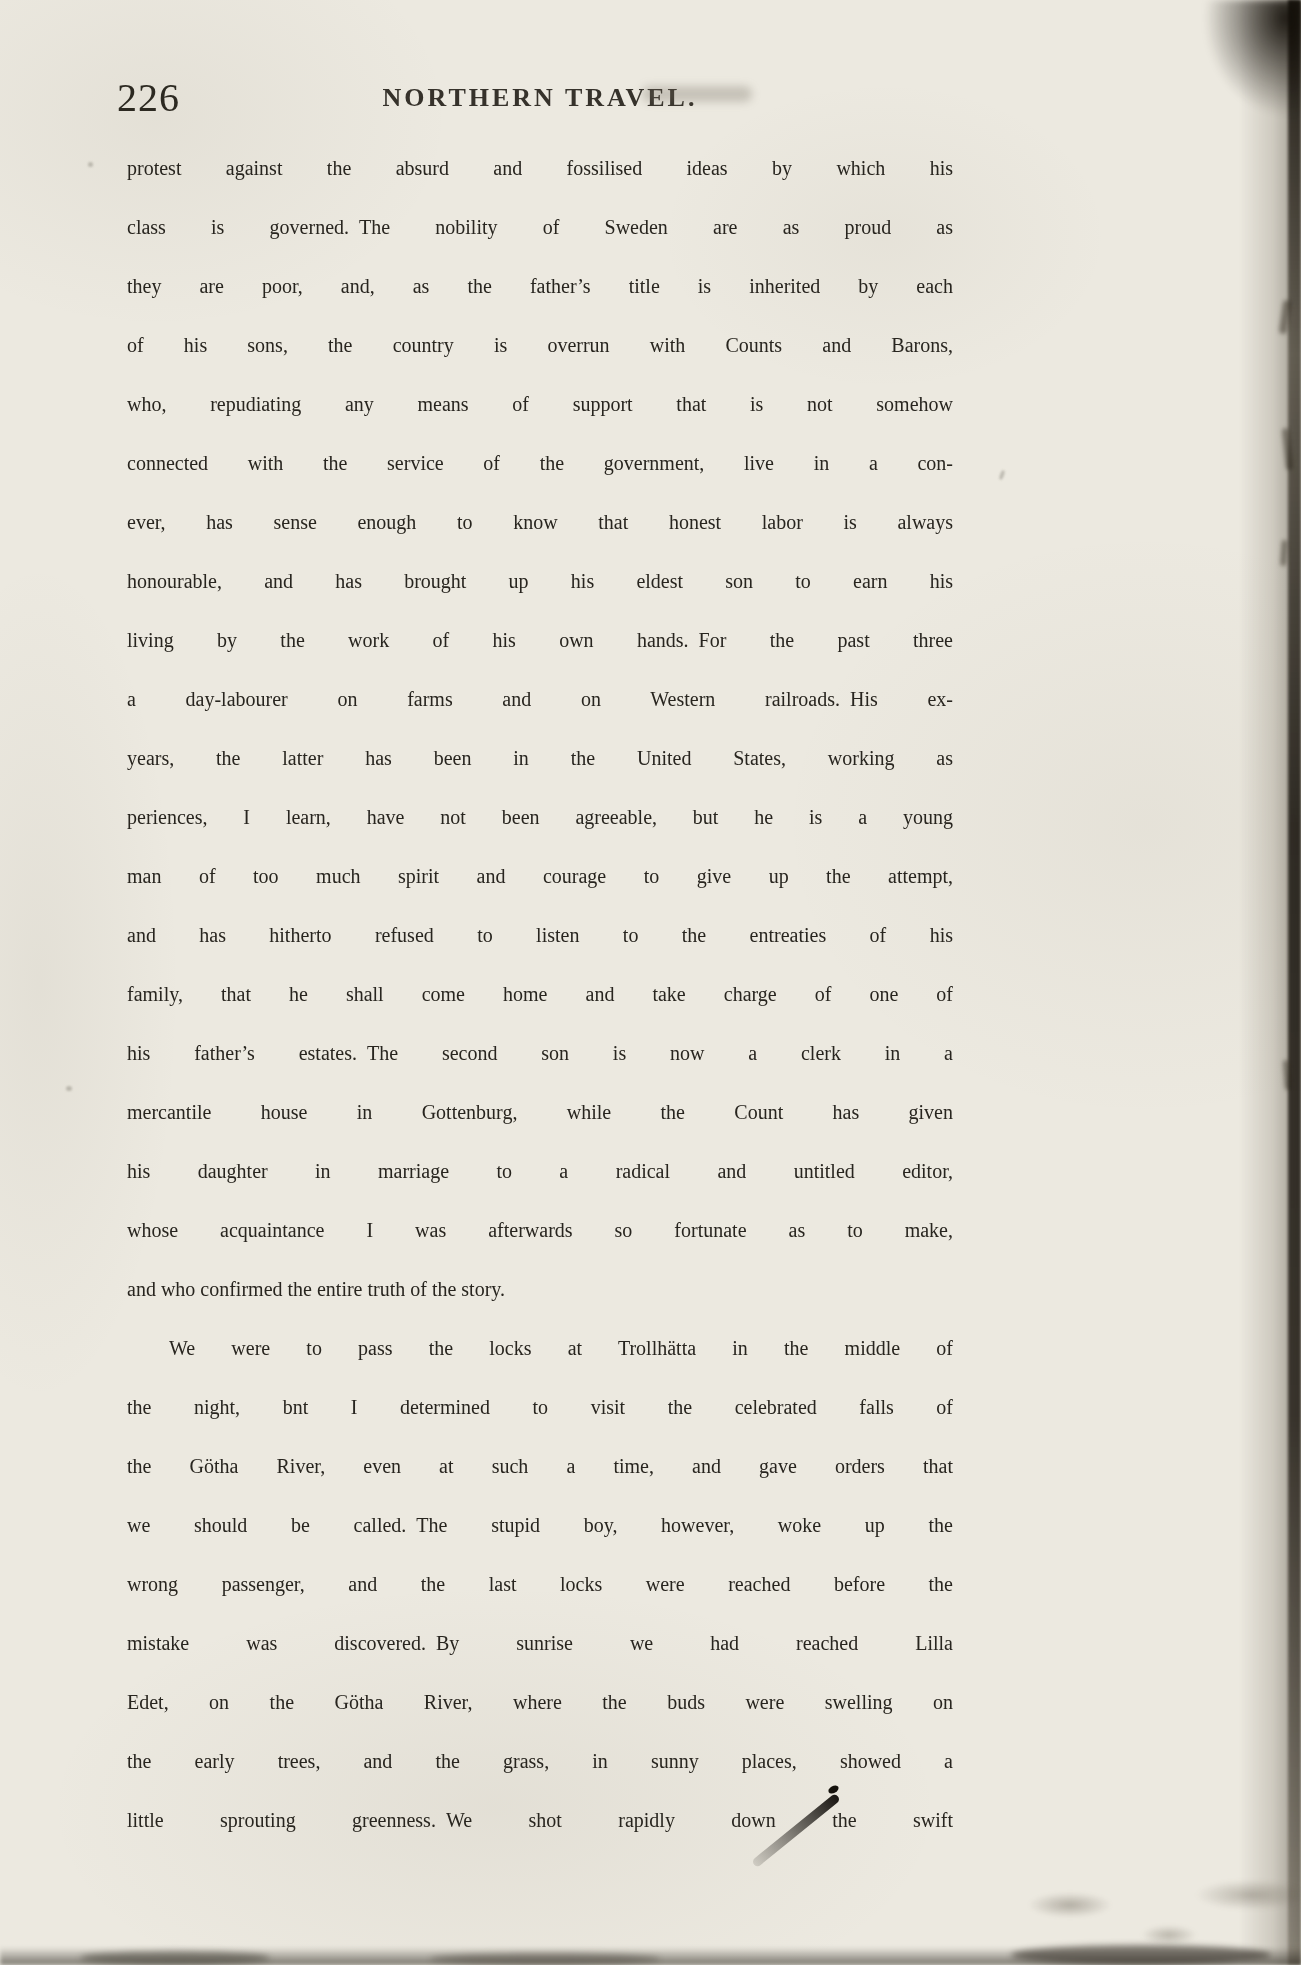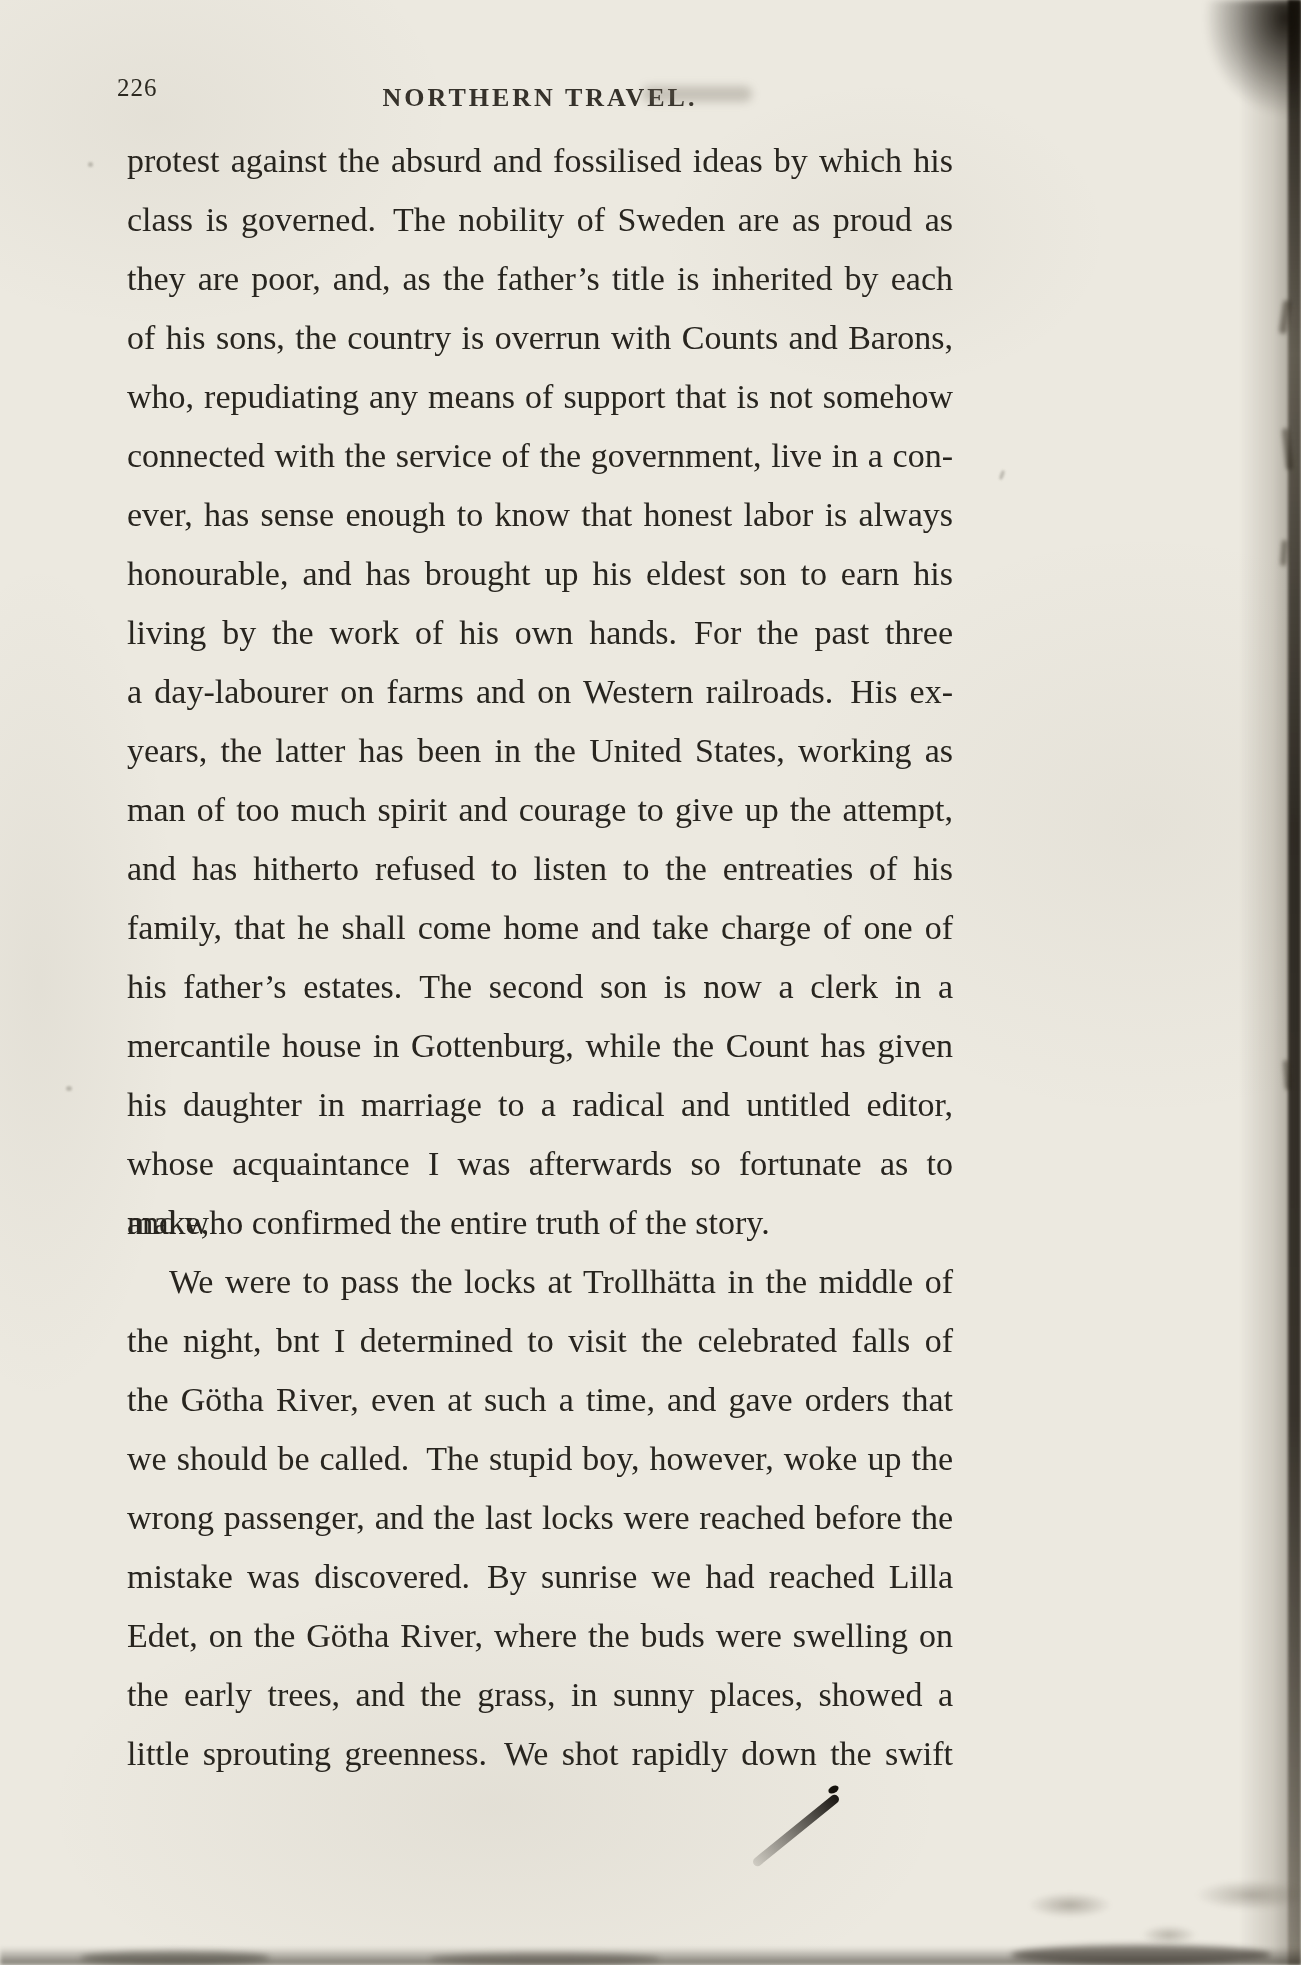--- a/index.html
+++ b/index.html
@@ -31,21 +31,21 @@
     position: absolute;
     top: 74px;
     left: 127px;
     width: 826px;
     height: 44px;
   }
   .page-number {
     position: absolute;
     left: -10px;
     top: 0;
-    font-size: 25px;
+    font-size: 40px;
     letter-spacing: 1px;
     color: #2c2921;
   }
   .running-title {
     position: absolute;
     left: 0;
     right: 0;
     top: 9px;
     text-align: center;
     font-size: 26px;
@@ -58,24 +58,24 @@
     left: 515px;
     top: 12px;
     width: 110px;
     height: 16px;
     background: rgba(112,106,94,0.30);
     filter: blur(4px);
     border-radius: 8px;
   }
   .text-block {
     position: absolute;
-    top: 131px;
+    top: 139px;
     left: 127px;
     width: 826px;
-    font-size: 34px;
+    font-size: 20px;
     line-height: 59px;
   }
   .text-line {
     text-align: justify;
     text-align-last: justify;
     height: 59px;
   }
   .text-line.indent { padding-left: 42px; }
   .text-line.no-justify-last { text-align-last: left; }
 
@@ -170,20 +170,21 @@
       <div class="text-line">class is governed. The nobility of Sweden are as proud as</div>
       <div class="text-line">they are poor, and, as the father’s title is inherited by each</div>
       <div class="text-line">of his sons, the country is overrun with Counts and Barons,</div>
       <div class="text-line">who, repudiating any means of support that is not somehow</div>
       <div class="text-line">connected with the service of the government, live in a con-</div>
       <div class="text-line">ever, has sense enough to know that honest labor is always</div>
       <div class="text-line">honourable, and has brought up his eldest son to earn his</div>
       <div class="text-line">living by the work of his own hands. For the past three</div>
       <div class="text-line">a day-labourer on farms and on Western railroads. His ex-</div>
       <div class="text-line">years, the latter has been in the United States, working as</div>
+      <div class="text-line">periences, I learn, have not been agreeable, but he is a young</div>
       <div class="text-line">man of too much spirit and courage to give up the attempt,</div>
       <div class="text-line">and has hitherto refused to listen to the entreaties of his</div>
       <div class="text-line">family, that he shall come home and take charge of one of</div>
       <div class="text-line">his father’s estates. The second son is now a clerk in a</div>
       <div class="text-line">mercantile house in Gottenburg, while the Count has given</div>
       <div class="text-line">his daughter in marriage to a radical and untitled editor,</div>
       <div class="text-line">whose acquaintance I was afterwards so fortunate as to make,</div>
       <div class="text-line no-justify-last">and who confirmed the entire truth of the story.</div>
       <div class="text-line indent">We were to pass the locks at Trollhätta in the middle of</div>
       <div class="text-line">the night, bnt I determined to visit the celebrated falls of</div>

